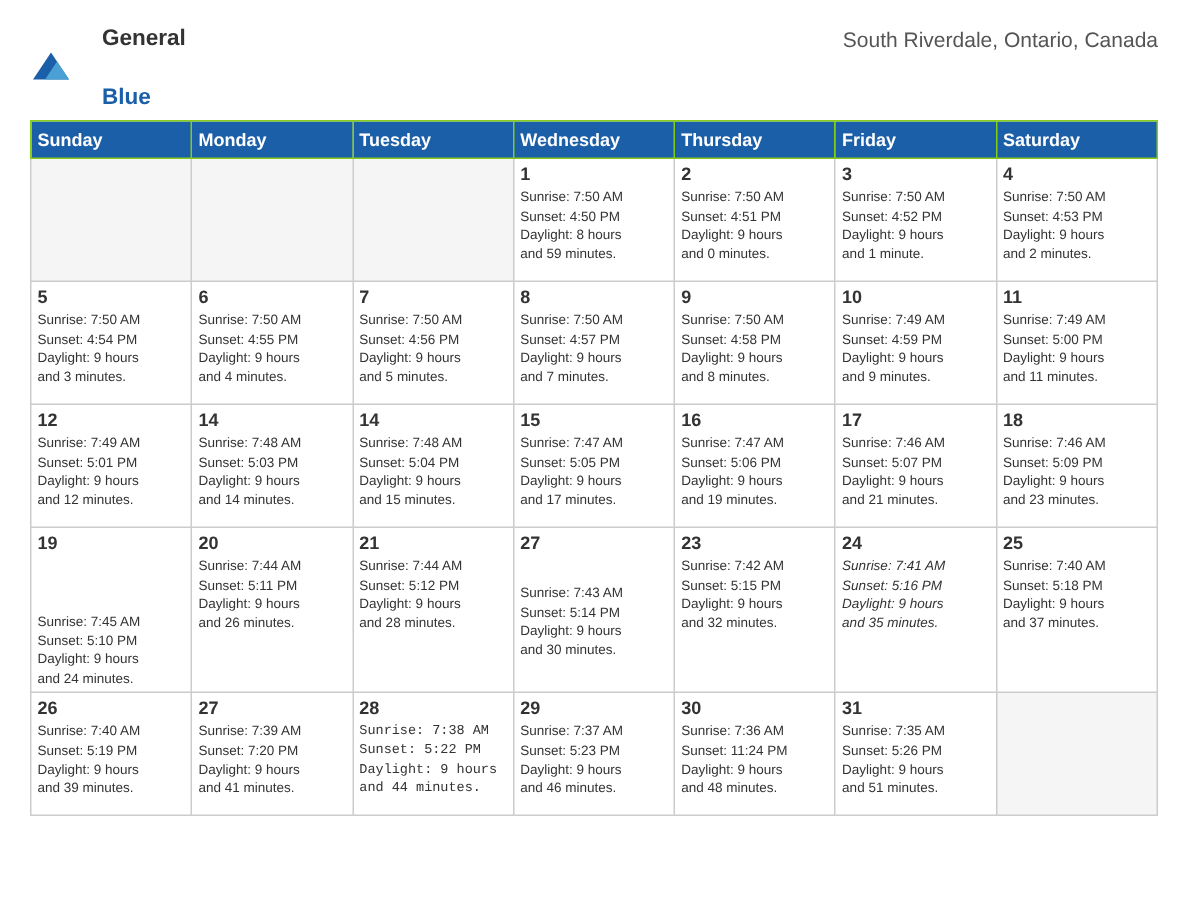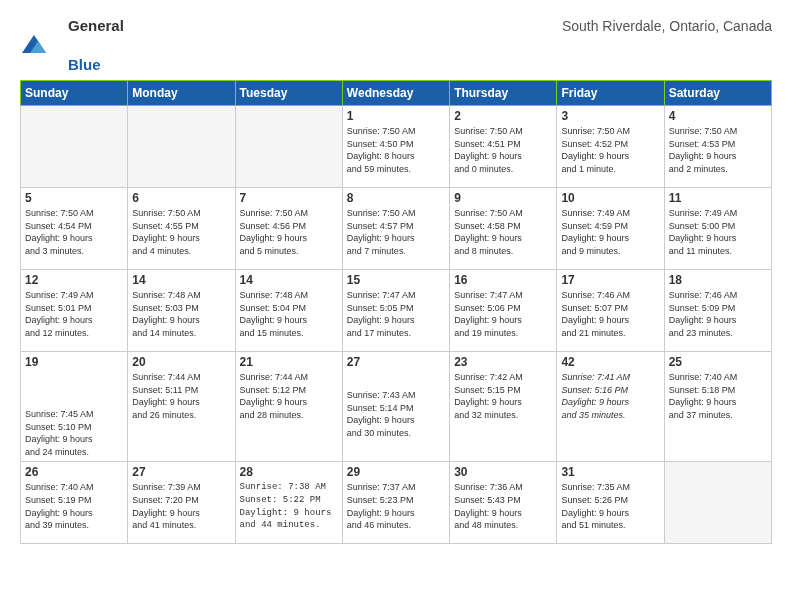--- a/index.html
+++ b/index.html
@@ -295,21 +295,21 @@
 and 30 minutes.</div>
           </td>
           <td>
             <span class="day-num">23</span>
             <div class="day-info" style="white-space: pre-line;">Sunrise: 7:42 AM
 Sunset: 5:15 PM
 Daylight: 9 hours
 and 32 minutes.</div>
           </td>
           <td>
-            <span class="day-num">42</span>
+            <span class="day-num">24</span>
             <div class="day-info" style="white-space: pre-line; font-style: italic;">Sunrise: 7:41 AM
 Sunset: 5:16 PM
 Daylight: 9 hours
 and 35 minutes.</div>
           </td>
           <td>
             <span class="day-num">25</span>
             <div class="day-info" style="white-space: pre-line;">Sunrise: 7:40 AM
 Sunset: 5:18 PM
 Daylight: 9 hours
@@ -341,21 +341,21 @@
           <td>
             <span class="day-num">29</span>
             <div class="day-info" style="white-space: pre-line;">Sunrise: 7:37 AM
 Sunset: 5:23 PM
 Daylight: 9 hours
 and 46 minutes.</div>
           </td>
           <td>
             <span class="day-num">30</span>
             <div class="day-info" style="white-space: pre-line;">Sunrise: 7:36 AM
-Sunset: 5:43 PM
+Sunset: 11:24 PM
 Daylight: 9 hours
 and 48 minutes.</div>
           </td>
           <td>
             <span class="day-num">31</span>
             <div class="day-info" style="white-space: pre-line;">Sunrise: 7:35 AM
 Sunset: 5:26 PM
 Daylight: 9 hours
 and 51 minutes.</div>
           </td>

